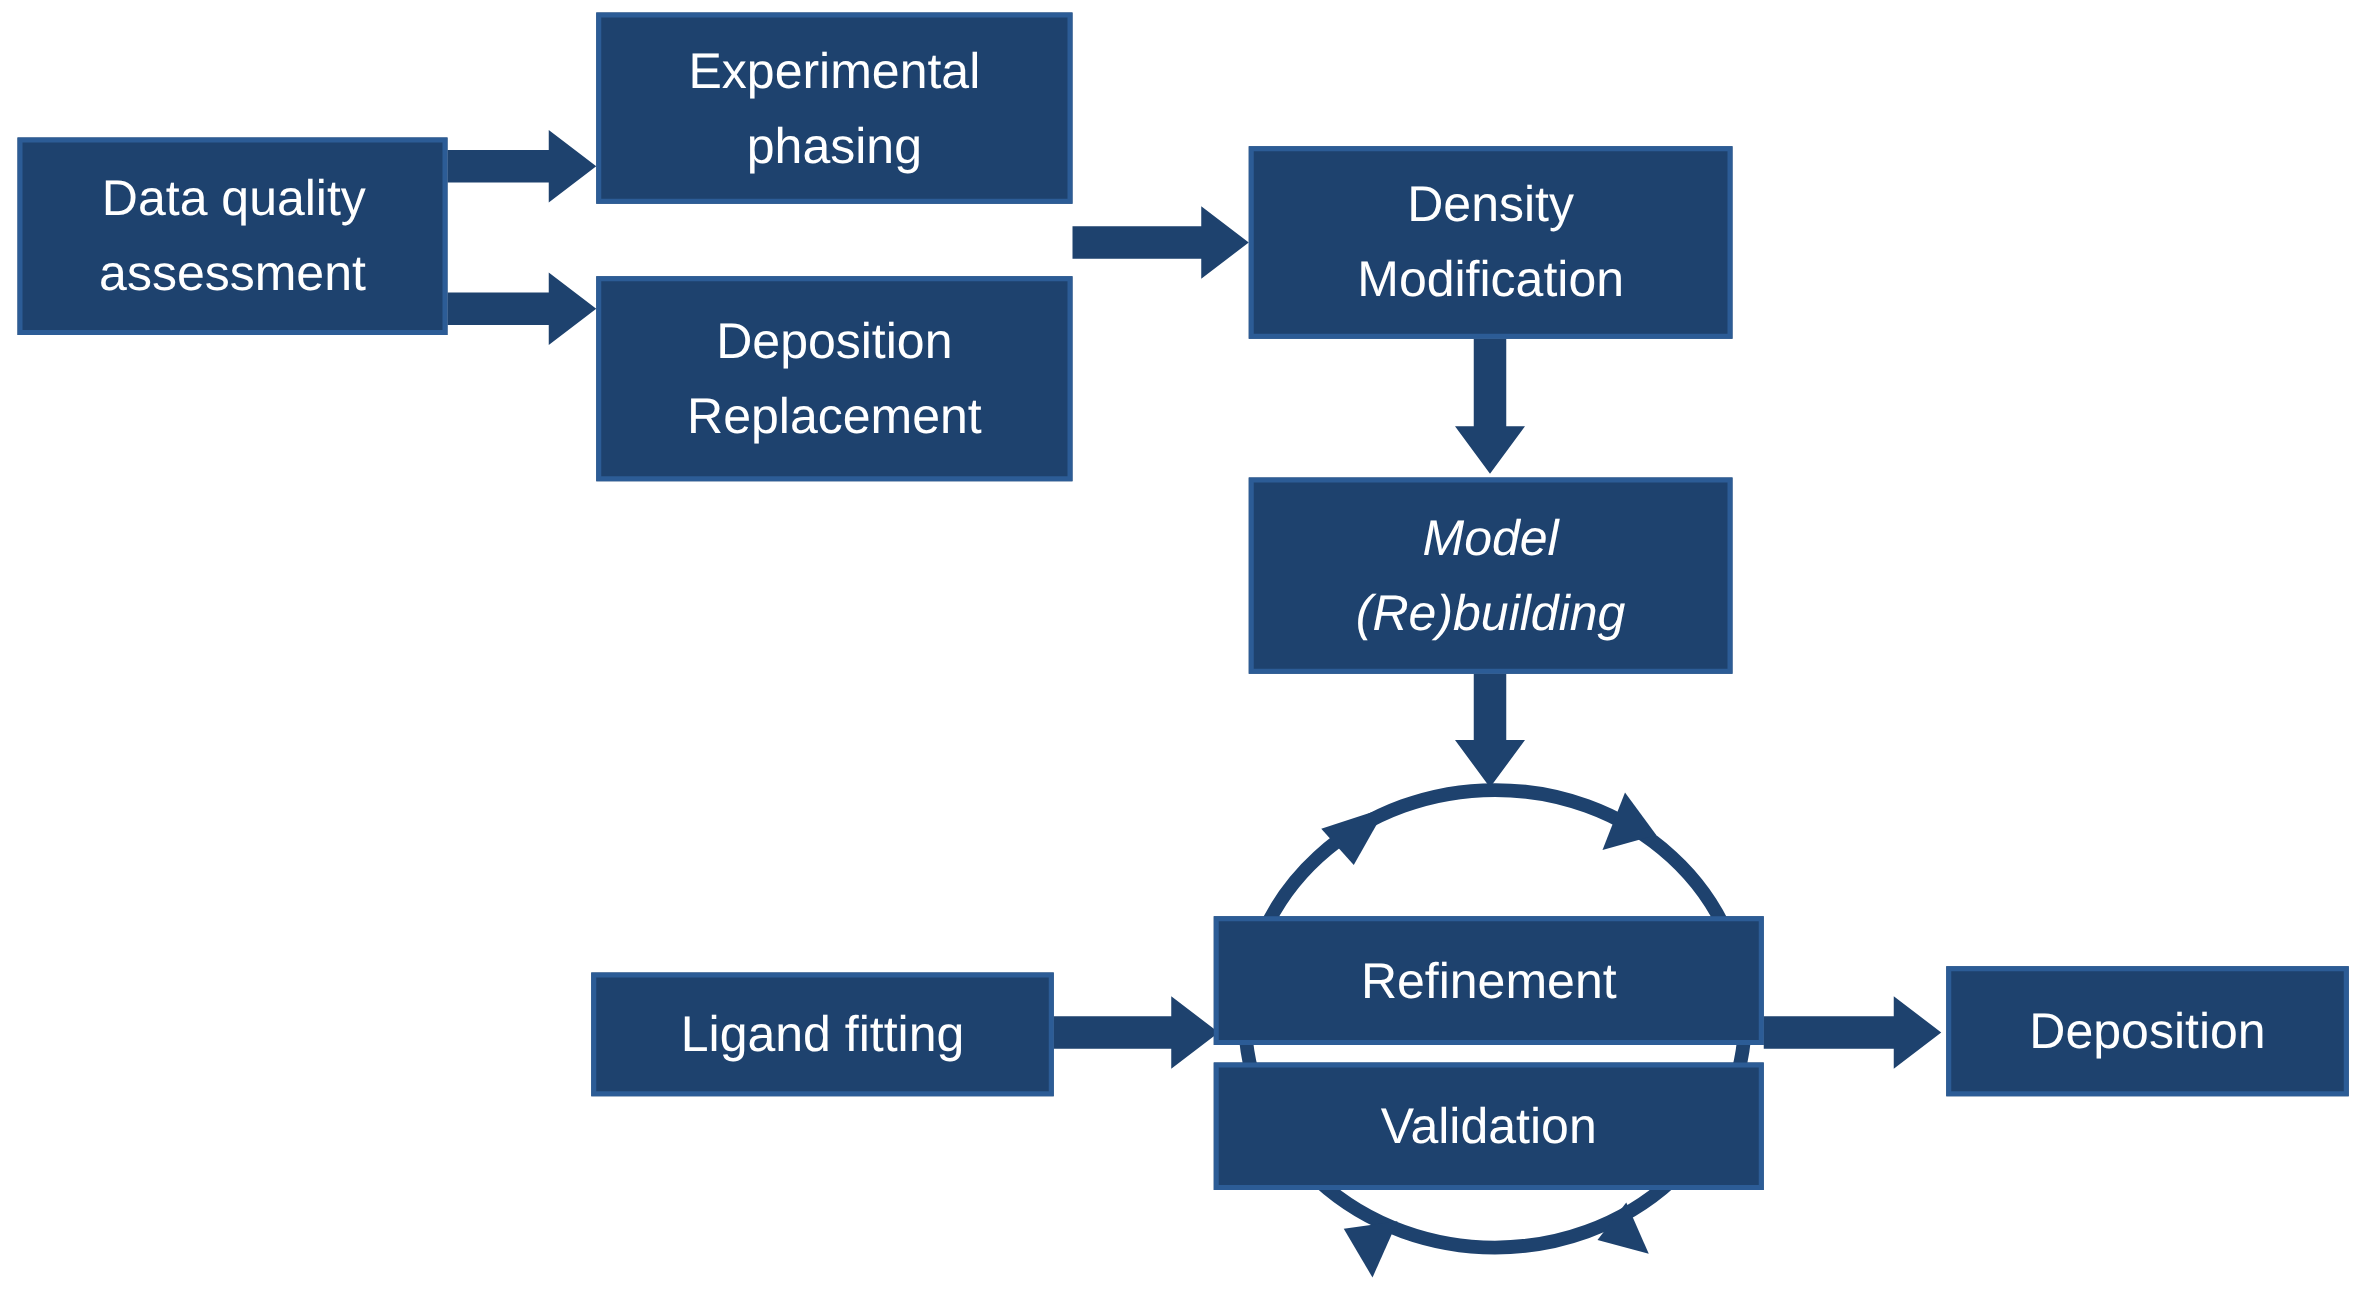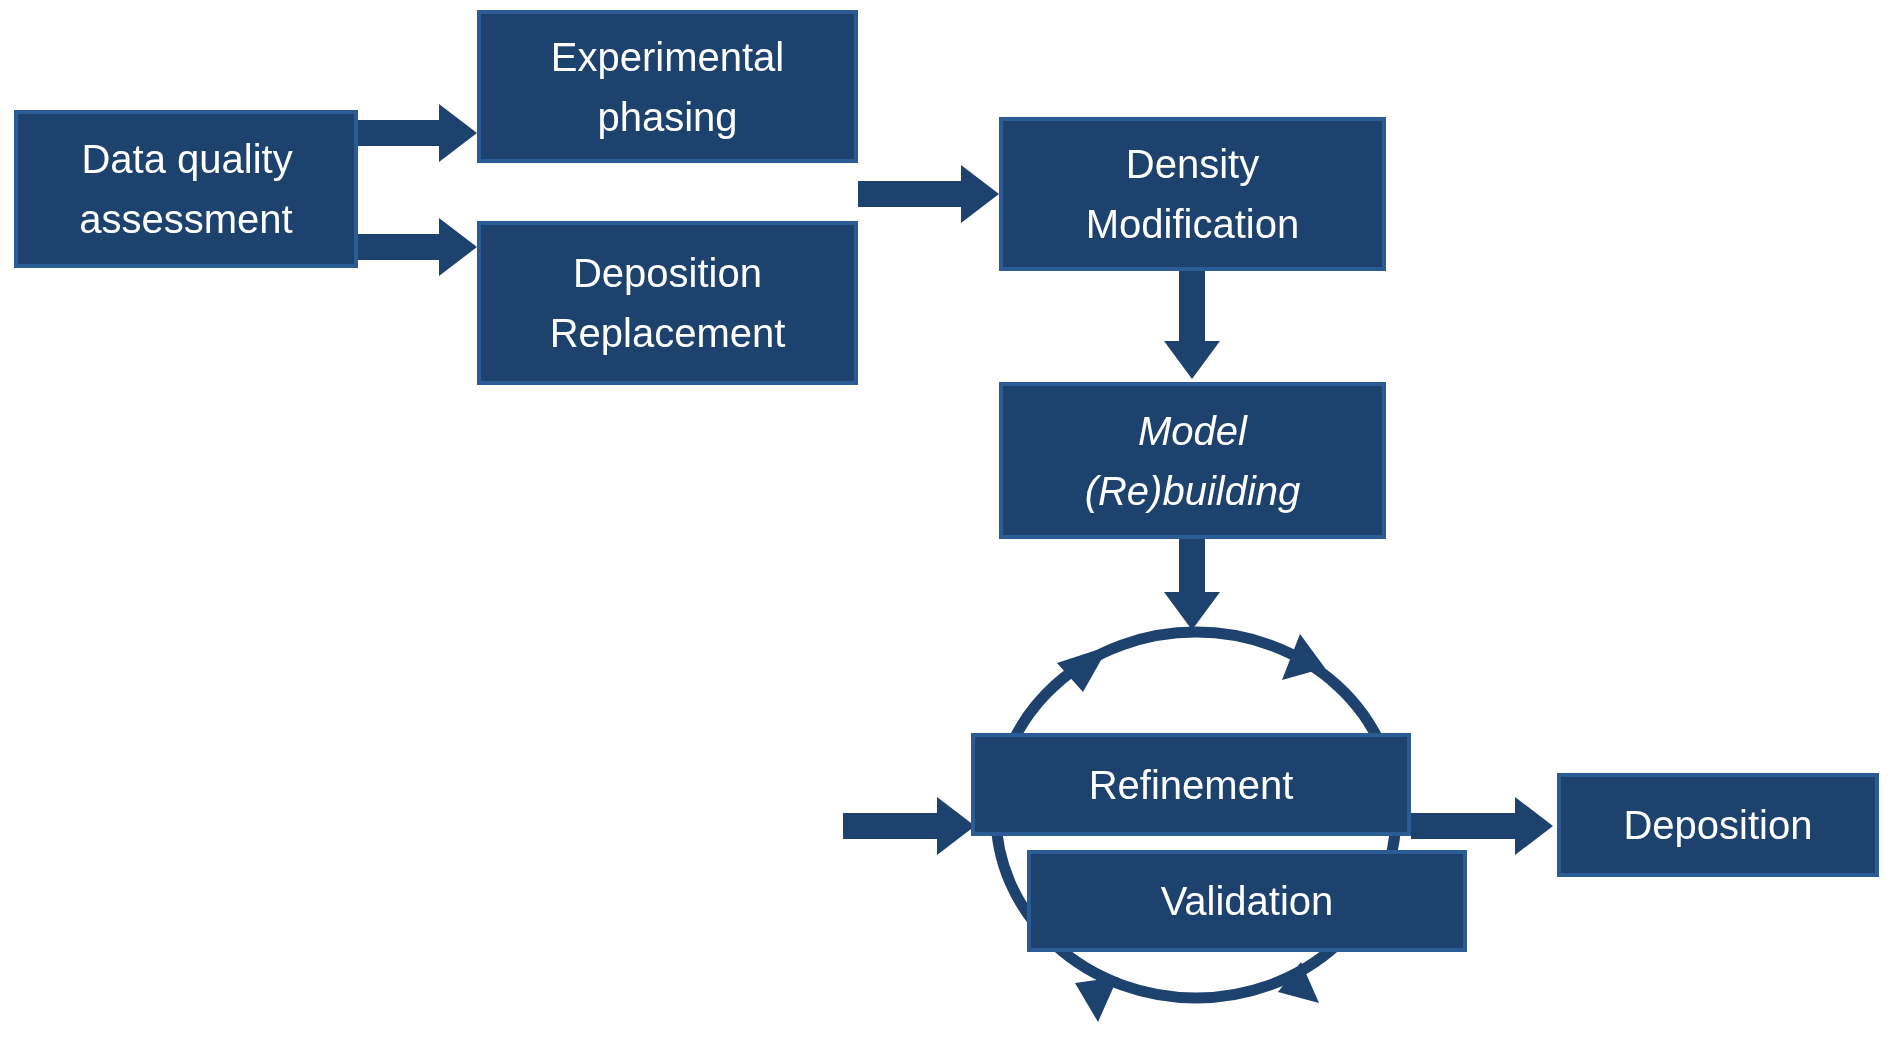--- a/index.html
+++ b/index.html
@@ -27,21 +27,21 @@
     white-space: pre-line;
     z-index: 2;
   }
   
   #node-data-quality        { left: 14px;   top: 110px; width: 344px; height: 158px; text-align: right; }
   #node-experimental        { left: 477px;  top: 10px;  width: 381px; height: 153px; }
   #node-molecular           { left: 477px;  top: 221px; width: 381px; height: 164px; }
   #node-density             { left: 999px;  top: 117px; width: 387px; height: 154px; text-align: center; }
   #node-model               { left: 999px;  top: 382px; width: 387px; height: 157px; font-style: italic; }
   #node-refinement          { left: 971px;  top: 695px; width: 440px; height: 103px; margin-top: 38px; }
-  #node-validation          { left: 1027px;  top: 850px; width: 440px; height: 102px; }
+  #node-validation          { left: 971px;  top: 850px; width: 440px; height: 102px; }
   #node-ligand              { left: 473px;  top: 778px; width: 370px; height: 99px;  }
   #node-deposition          { left: 1557px; top: 773px; width: 322px; height: 104px; }
 </style>
 </head>
 <body>
 
 <div id="canvas">
 
   <svg id="shapes" width="1903" height="1043" viewBox="0 0 1903 1043">
     <g fill="#1E426E" stroke="none">
@@ -82,16 +82,17 @@
   <div class="node" id="node-density">Density
 Modification</div>
 
   <div class="node" id="node-model">Model
 (Re)building</div>
 
   <div class="node" id="node-refinement">Refinement</div>
 
   <div class="node" id="node-validation">Validation</div>
 
+  <div class="node" id="node-ligand">Ligand fitting</div>
 
   <div class="node" id="node-deposition">Deposition</div>
 
 </div>
 
 </body></html>

